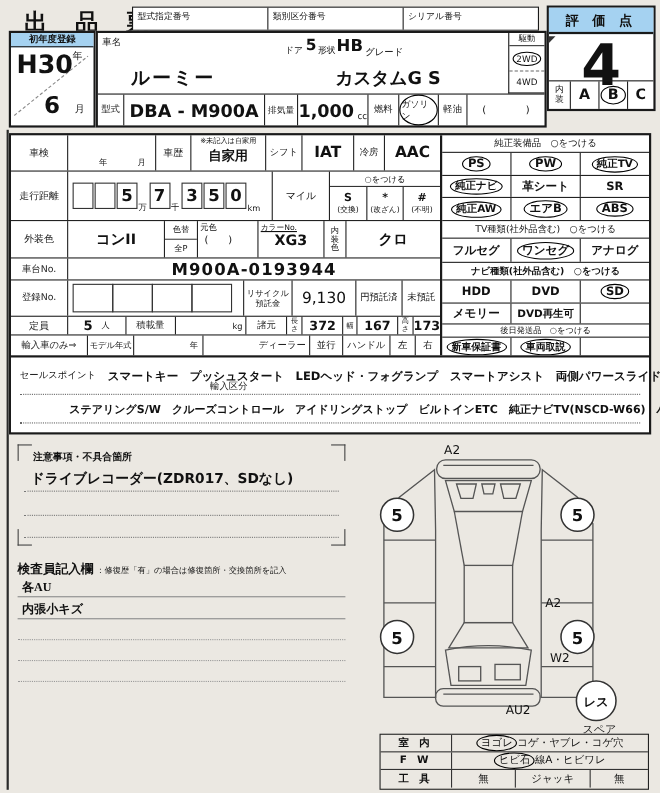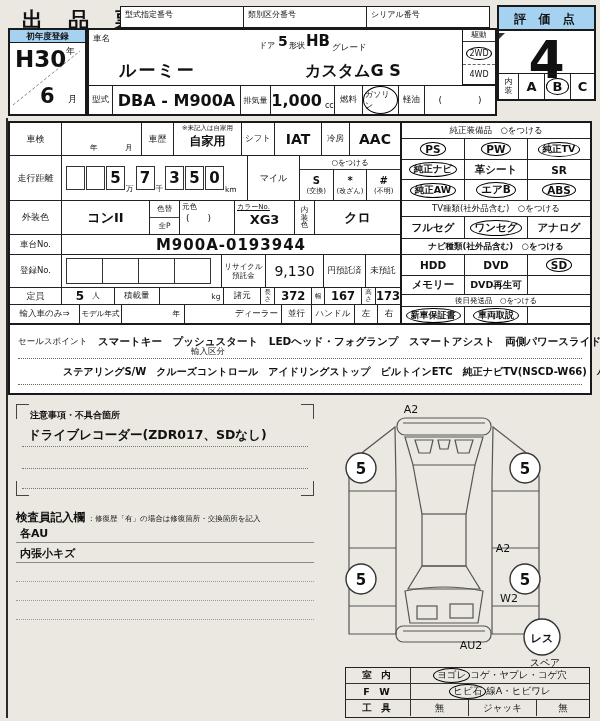--- a/index.html
+++ b/index.html
@@ -21,21 +21,21 @@
   .eqcell { flex:1; border-right:1px solid #222; display:flex; align-items:center; justify-content:center; font-size:10.5px; font-weight:bold; overflow:hidden; }
   .eqcell:last-child { border-right:none; }
   .eqhead { display:flex; align-items:center; justify-content:center; font-size:8.5px; border-bottom:1px solid #222; }
   .circled { border:1.5px solid #000; border-radius:50%; padding:0 4px; }
   .nline { position:absolute; left:6px; right:6px; border-bottom:1px dotted #777; }
   .bracket { position:absolute; width:13px; height:15px; }
   .bk-tl { left:0; top:0; border-left:1.5px solid #444; border-top:1.5px solid #444; }
   .bk-tr { right:0; top:0; border-right:1.5px solid #444; border-top:1.5px solid #444; }
   .bk-bl { left:0; bottom:0; border-left:1.5px solid #444; border-bottom:1.5px solid #444; }
   .bk-br { right:0; bottom:0; border-right:1.5px solid #444; border-bottom:1.5px solid #444; }
-  .insline { position:relative; padding:3px 4px 0 4px; font-size:11px; font-weight:bold; height:20px; border-bottom:1px solid #8a8a8a; }
+  .insline { position:relative; padding:3px 4px 0 4px; font-size:11px; font-weight:bold; height:20px; border-bottom:1px solid #8a8a8a;font-family:Liberation Serif, serif; }
   .insline.empty { border-bottom:1px dotted #999; height:19px; }
   .ctrow { display:flex; border-bottom:1px solid #333; height:16px; font-size:9.5px; }
   .ctrow:last-child { border-bottom:none; }
   .ctlabel { width:65px; border-right:1px solid #333; display:flex; align-items:center; justify-content:center; font-weight:bold; letter-spacing:3px; }
   .ctcell { display:flex; align-items:center; border-right:1px solid #333; justify-content:center; }
   .oval3 { display:inline-block; border:1.4px solid #000; border-radius:50%; padding:0 3px; }
   svg text { font-family:"DejaVu Sans","Liberation Sans",sans-serif; }
 </style>
 </head>
 <body>

